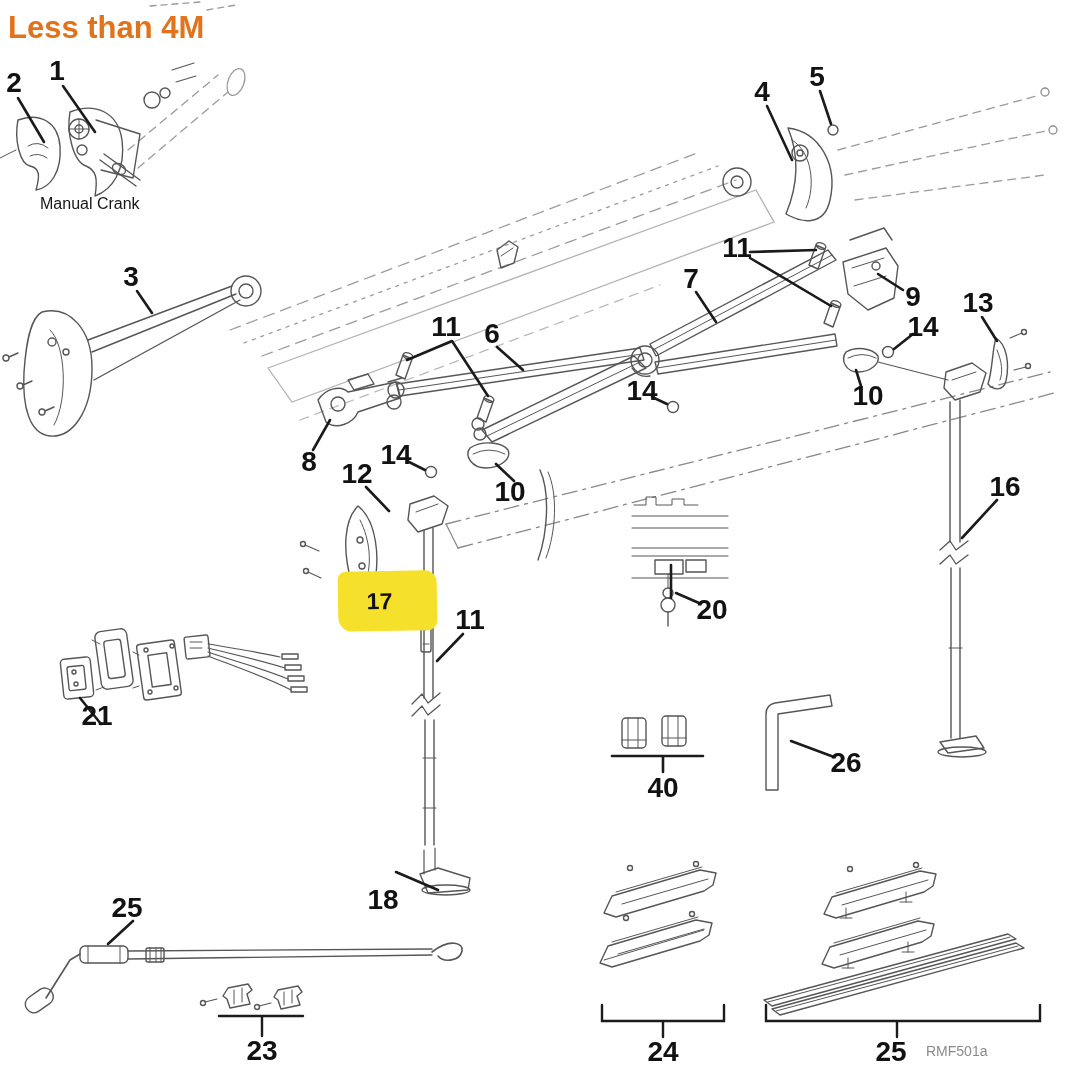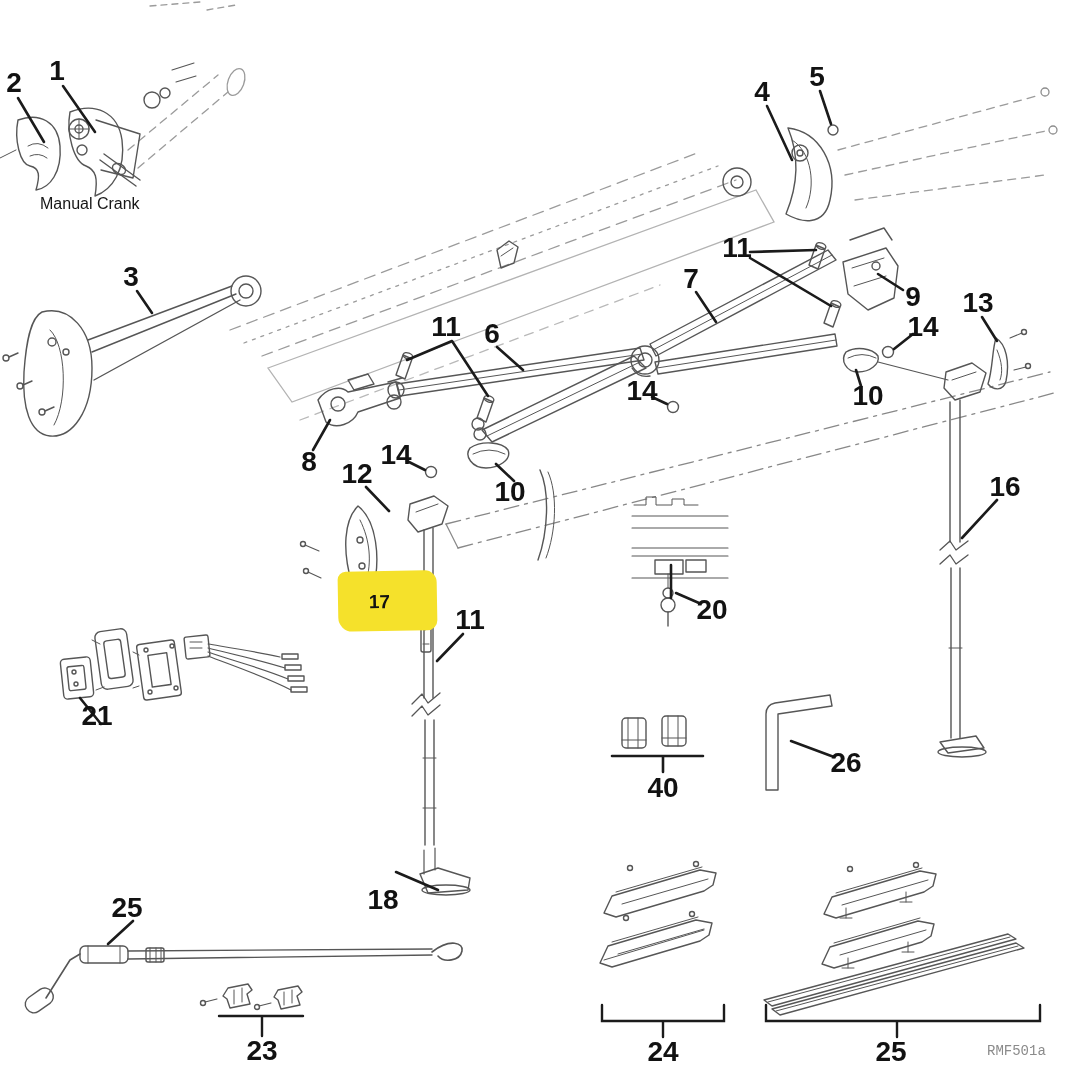--- a/index.html
+++ b/index.html
@@ -2,27 +2,27 @@
 <html><head>
 <meta charset="utf-8">
 <style>
   html,body{margin:0;padding:0;background:#fff;}
   .stage{position:relative;width:1080px;height:1068px;background:#ffffff;
          font-family:"Liberation Sans",sans-serif;overflow:hidden;}
   .stage svg{position:absolute;left:0;top:0;}
   .title{position:absolute;left:8px;top:10px;font-size:31px;font-weight:bold;
          color:#E0731C;letter-spacing:0px;}
   .caption-crank{position:absolute;left:40px;top:195px;font-size:16px;color:#161616;}
-  .drawing-code{position:absolute;left:987px;top:1043px;font-size:14px;color:#8b8b8b;font-family:Liberation Mono, monospace;}
+  .drawing-code{position:absolute;left:926px;top:1043px;font-size:14px;color:#8b8b8b;}
   .callout{position:absolute;transform:translate(-50%,-50%);font-size:28px;
            font-weight:bold;color:#121212;line-height:1;white-space:nowrap;cursor:default;}
   .hl{position:absolute;left:338px;top:571px;width:99px;height:60px;background:#F5E12B;
       border-radius:8px 12px 10px 14px;transform:rotate(-1deg);
       display:flex;align-items:center;justify-content:center;padding-right:16px;box-sizing:border-box;}
-  .hl .callout-inline{font-size:19px;font-weight:bold;color:#121212;line-height:1;}
+  .hl .callout-inline{font-size:23px;font-weight:bold;color:#121212;line-height:1;}
 </style>
 </head>
 <body>
 
 <div class="stage">
 
 <svg width="1080" height="1068" viewBox="0 0 1080 1068">
 
   <g stroke="#9b9b9b" stroke-width="1.3" fill="none" stroke-linecap="round">
     <path d="M150,6 L200,2 M207,10 L236,5" stroke-dasharray="6 5"></path>
@@ -322,20 +322,21 @@
     <path d="M612,756 L703,756 M663,756 L663,772"></path>
     <line x1="101" y1="724" x2="80" y2="698"></line>
     <line x1="133" y1="921" x2="108" y2="944"></line>
     <path d="M219,1016 L303,1016 M262,1016 L262,1036" stroke-width="2.4"></path>
     <path d="M602,1005 L602,1021 L724,1021 L724,1005 M663,1021 L663,1037" stroke-width="2.4"></path>
     <path d="M766,1005 L766,1021 L1040,1021 L1040,1005 M897,1021 L897,1037" stroke-width="2.4"></path>
     <line x1="834" y1="757" x2="791" y2="741"></line>
   </g>
 </svg>
 
+<div class="title" style="color: rgb(224, 115, 28);">Less than 4M</div>
 <div class="caption-crank">Manual Crank</div>
 <div class="drawing-code">RMF501a</div>
 
 <div class="callout" style="left:57px;top:71px">1</div>
 <div class="callout" style="left:14px;top:83px">2</div>
 <div class="callout" style="left:131px;top:277px">3</div>
 <div class="callout" style="left:762px;top:92px">4</div>
 <div class="callout" style="left:817px;top:77px">5</div>
 <div class="callout" style="left:492px;top:334px">6</div>
 <div class="callout" style="left:691px;top:279px">7</div>

